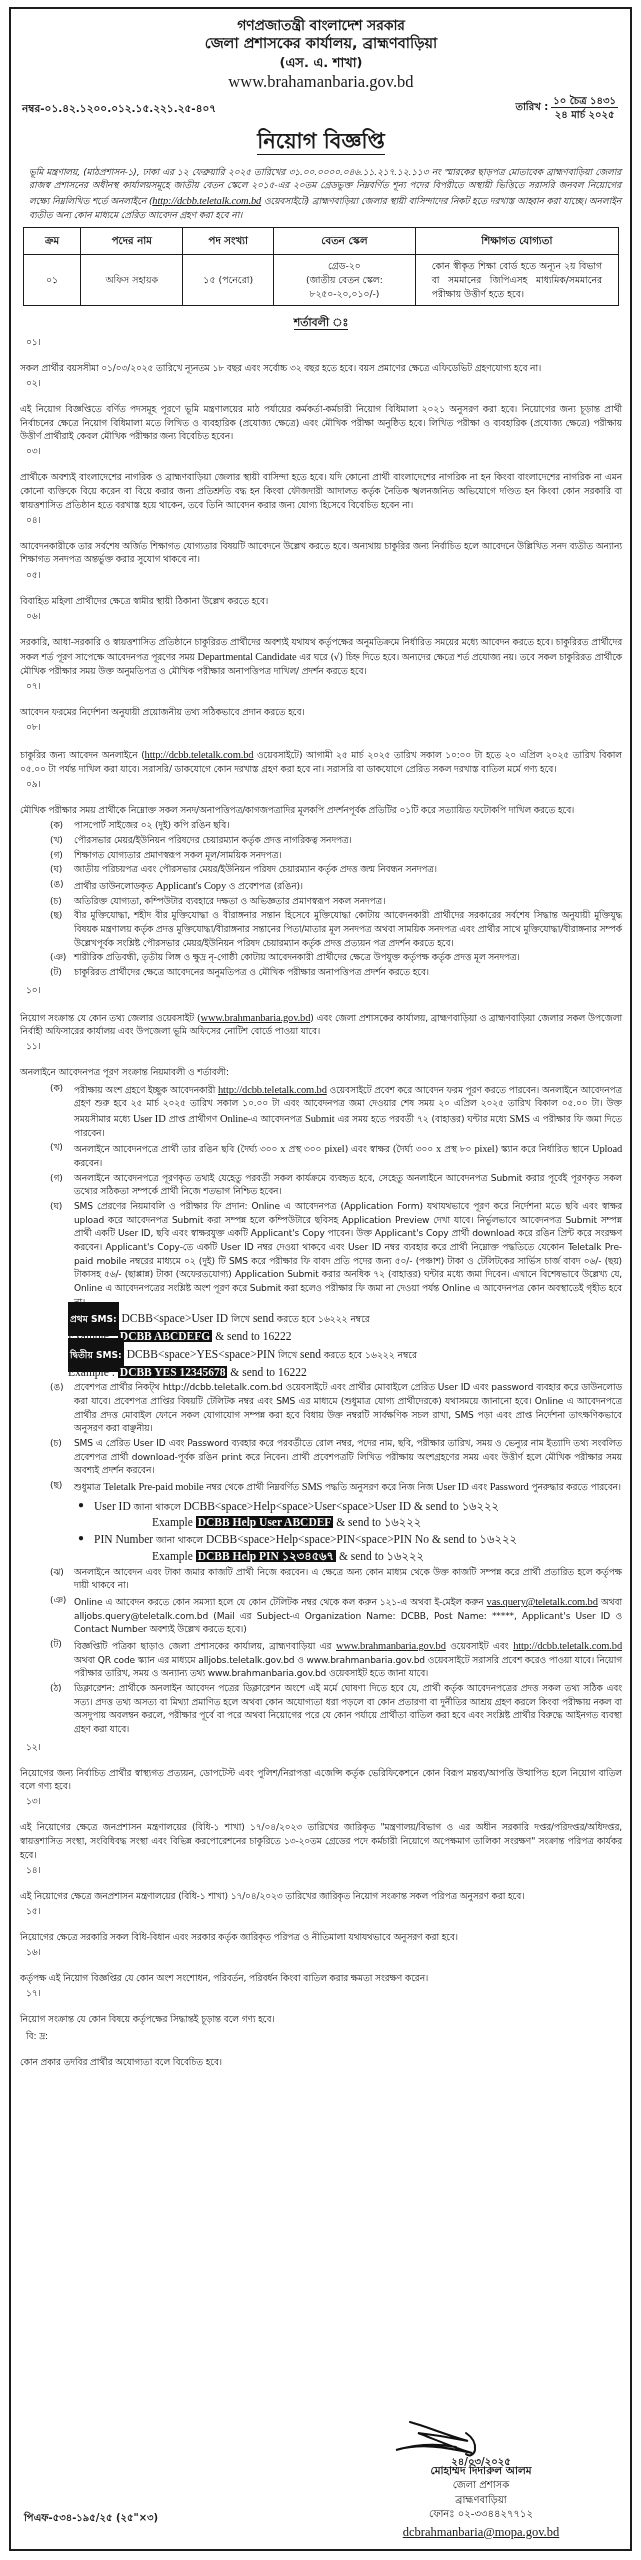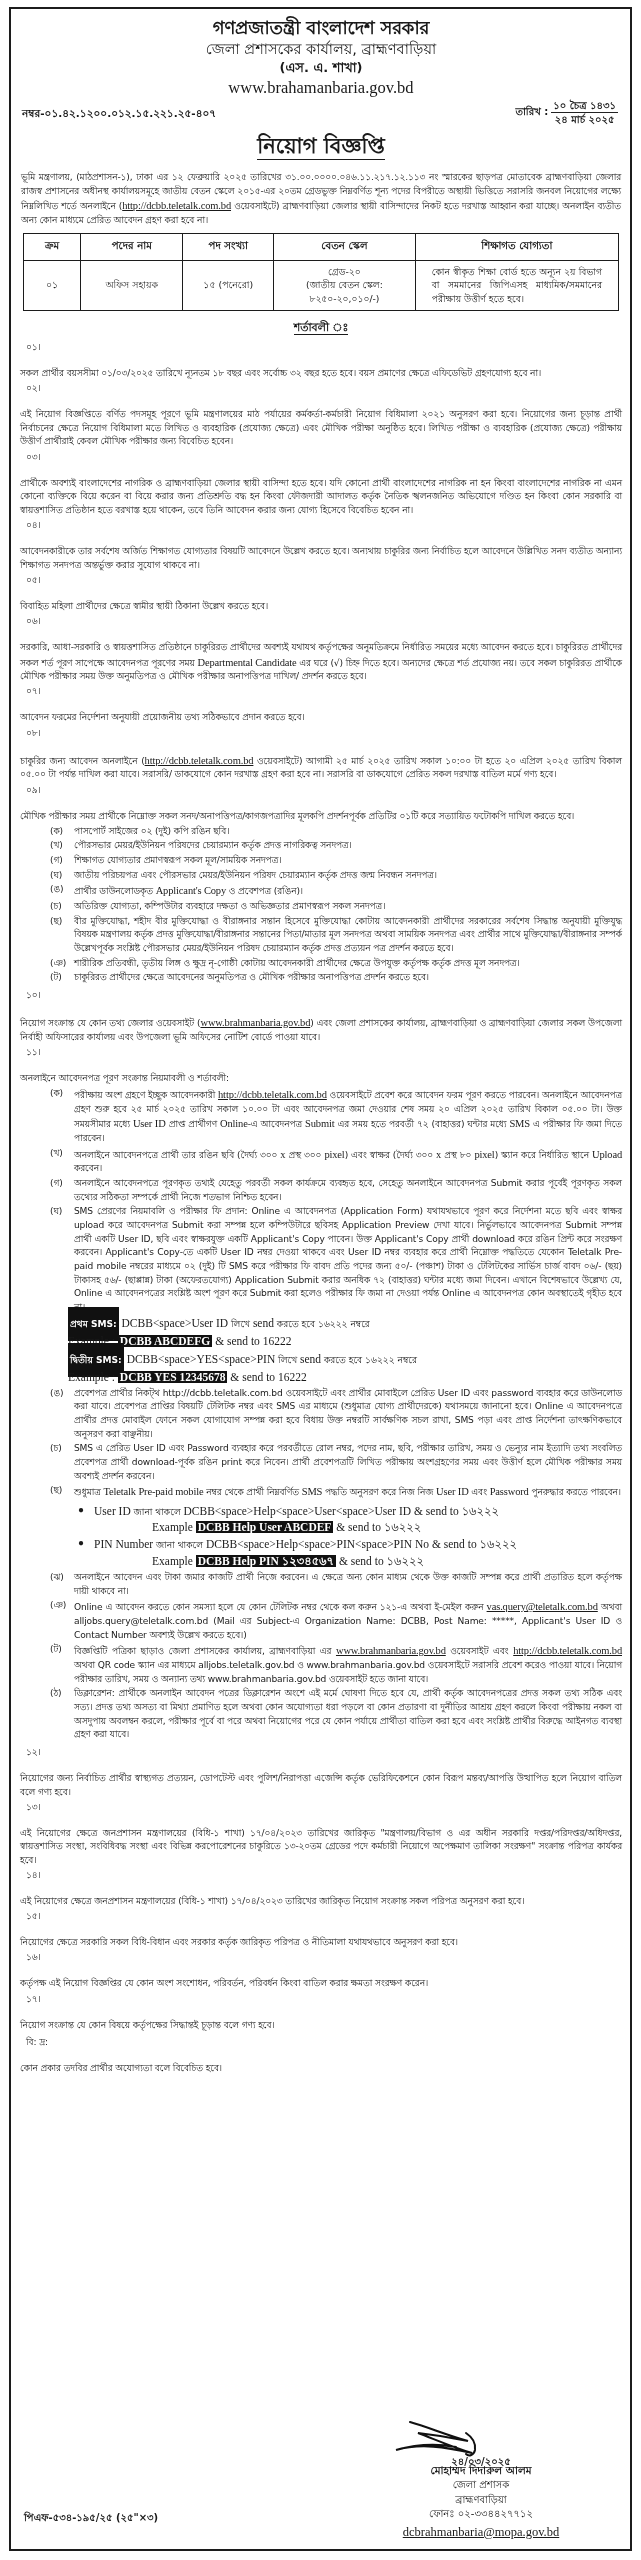--- a/index.html
+++ b/index.html
@@ -31,27 +31,27 @@
     position: relative;
     display: flex;
     flex-direction: column;
   }
 
   
   .hdr { text-align: center; }
   .hdr .ln1 {
     font-family: "DejaVu Sans", sans-serif;
     font-weight: bold;
-    font-size: 18px;
+    font-size: 14px;
     letter-spacing: -0.2px;
     line-height: 1.32;
   }
   .hdr .ln2 {
     font-family: "DejaVu Sans", sans-serif;
-    font-weight: normal;
+    font-weight: bold;
     font-size: 14.5px;
     line-height: 1.32;
   }
   .hdr .ln3 {
     font-family: "DejaVu Sans", sans-serif;
     font-weight: bold;
     font-size: 13px;
     line-height: 1.36;
   }
   .hdr .site {
@@ -106,22 +106,23 @@
 
   
   .bn {
     font-family: "DejaVu Sans", sans-serif;
     font-size: 9.1px;
     line-height: 1.5;
     text-align: justify;
     letter-spacing: -0.15px;
   }
   .intro {
-    margin: 4px 1px 5px 1px;
+    margin: 4px 1px 5px 9px;
     text-align: justify;
+    font-style: italic;
   }
   .u { text-decoration: underline; }
   .en {
     font-family: "Liberation Serif", serif;
     font-size: 10.5px;
   }
 
   
   table.jobs {
     width: 99%;

